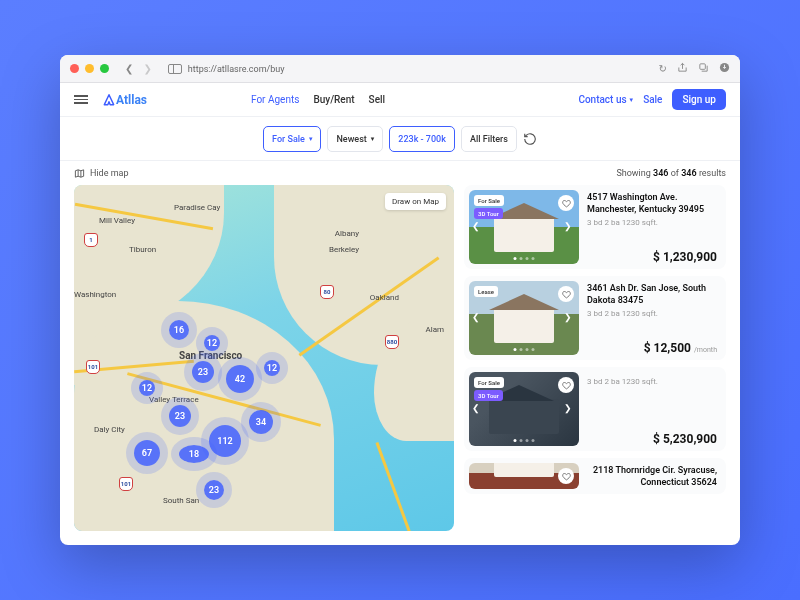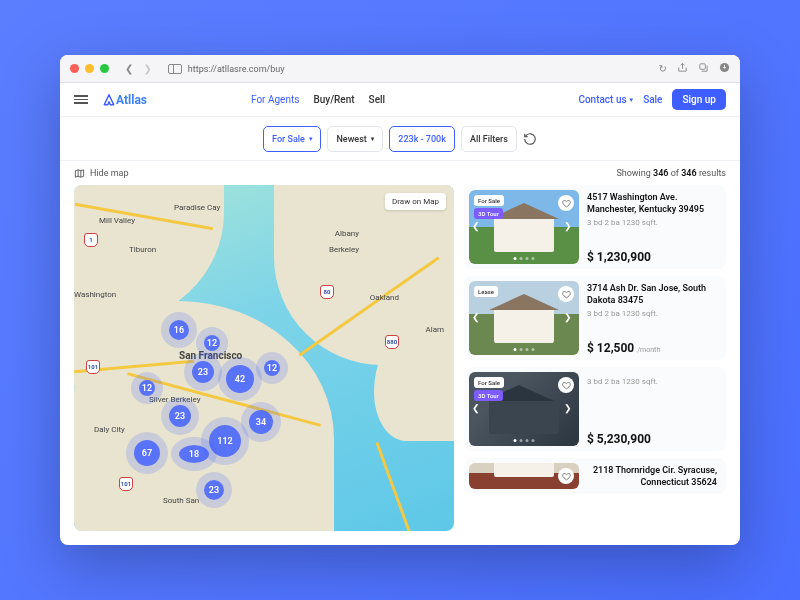--- a/index.html
+++ b/index.html
@@ -128,21 +128,21 @@
   .badge.tour{top:18px;background:#7c5cff;color:#fff;}
   .fav{position:absolute;top:5px;right:5px;width:16px;height:16px;background:#fff;border-radius:50%;display:flex;align-items:center;justify-content:center;}
   .fav svg{width:9px;height:9px;stroke:#555;fill:none;stroke-width:2;}
   .dots{position:absolute;bottom:4px;display:flex;gap:3px;left:50%;transform:translateX(-50%);}
   .dots span{width:3px;height:3px;border-radius:50%;background:rgba(255,255,255,0.5);}
   .dots span.on{background:#fff;}
   .card-nav{position:absolute;top:50%;transform:translateY(-50%);width:12px;height:12px;color:#fff;font-size:9px;}
   .card-body{flex:1;display:flex;flex-direction:column;padding:2px 4px 0 0;}
   .addr{font-size:9px;font-weight:600;color:#111;line-height:1.3;}
   .meta{font-size:8px;color:#999;margin-top:3px;}
-  .price{font-size:12px;font-weight:700;color:#111;margin-top:auto;}
+  .price{font-size:12px;font-weight:700;color:#111;margin-top:auto;text-align:right;}
   .price .per{font-size:7px;font-weight:400;color:#999;}
   .card.cut{height:36px;text-align:right;}
 </style>
 </head>
 <body>
 
 <div class="browser-window">
   <div class="titlebar">
     <span class="dot red"></span>
     <span class="dot yellow"></span>
@@ -238,21 +238,21 @@
       <div class="road road4"></div>
         <div class="road road5"></div>
       <span class="map-label ml1">Paradise Cay</span>
       <span class="map-label ml2">Mill Valley</span>
       <span class="map-label" style="right:95px;top:44px;">Albany</span>
       <span class="map-label ml3">Berkeley</span>
       <span class="map-label ml4">Oakland</span>
       <span class="map-label ml5">Alam</span>
       <span class="map-label ml6">San Francisco</span>
       <span class="map-label ml7">Daly City</span>
-      <span class="map-label ml8">Silver Berkeley</span>
+      <span class="map-label ml8">Valley Terrace</span>
       <span class="map-label ml9">South San</span>
       <span class="map-label ml10">Tiburon</span>
       <span class="map-label ml11">Washington</span>
       <span class="shield" style="left:10px;top:48px;">1</span>
       <span class="shield" style="left:12px;top:175px;">101</span>
       <span class="shield" style="left:45px;bottom:40px;">101</span>
       <span class="shield" style="right:120px;top:100px;">80</span>
       <span class="shield" style="right:55px;top:150px;">880</span>
       <div class="draw-btn">Draw on Map</div>
       <div id="clusters">
@@ -309,21 +309,21 @@
       <span class="card-nav" style="left:3px;">❮</span>
       <span class="card-nav" style="right:3px;">❯</span>
       <div class="dots">
               <span class="on"></span>
               <span></span>
               <span></span>
               <span></span>
             </div>
     </div>
     <div class="card-body">
-      <div class="addr">3714 Ash Dr. San Jose, South Dakota 83475</div>
+      <div class="addr">3461 Ash Dr. San Jose, South Dakota 83475</div>
       <div class="meta">3 bd   2 ba   1230 sqft.</div>
       <div class="price">$ 12,500 <span class="per">/month</span></div>
     </div>
         </div>
         <div class="card">
     <div class="card-img img3">
       <div class="house-shape"></div>
       <span class="badge">For Sale</span>
             <span class="badge tour">3D Tour</span>
       <span class="fav">

